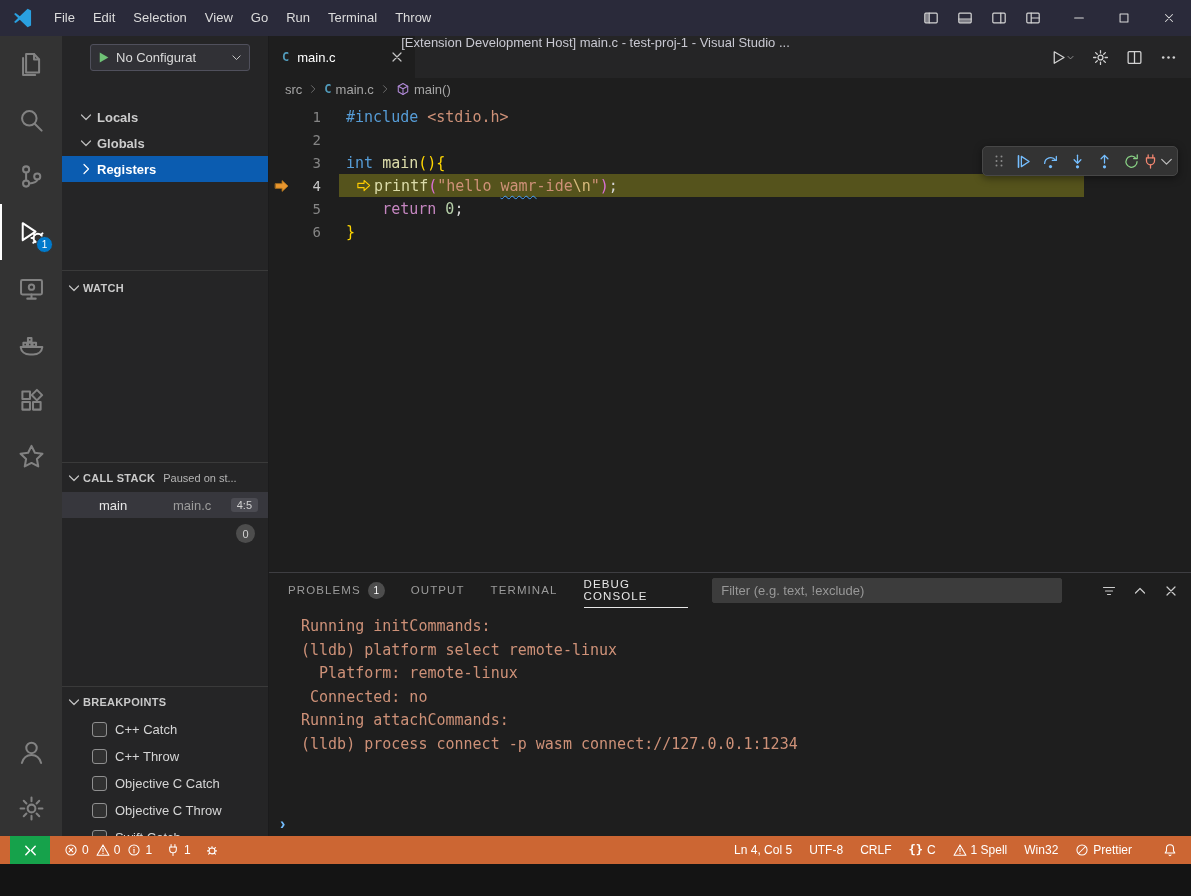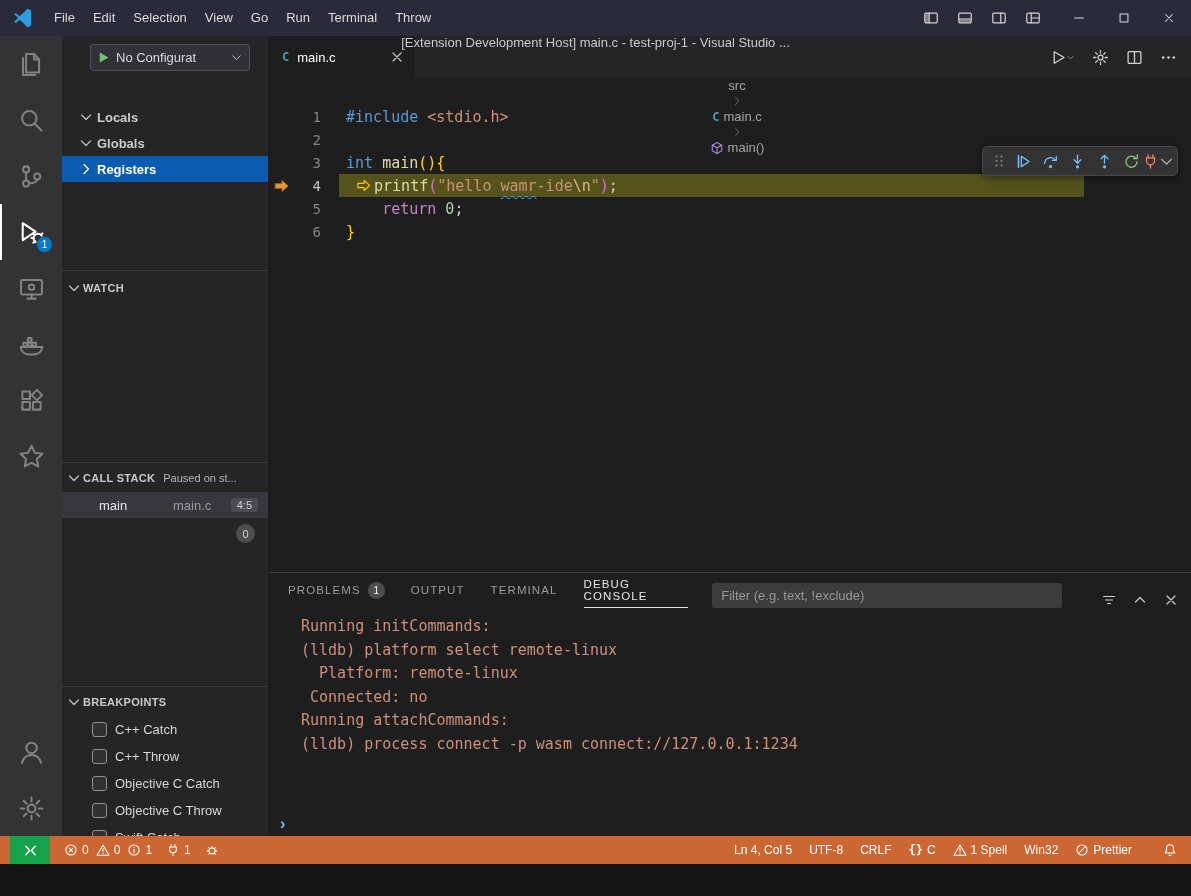--- a/index.html
+++ b/index.html
@@ -60,21 +60,21 @@
   .editorcol{position:absolute;left:268px;top:36px;right:0;bottom:28px;display:flex;flex-direction:column;background:#1e1e1e;border-left:1px solid #1b1b1c;}
   .tabbar{height:42px;background:#252526;display:flex;align-items:stretch;}
   .tab{width:146px;background:#1e1e1e;display:flex;align-items:center;padding:0 10px 0 13px;gap:8px;font-size:13px;color:#ffffff;}
   .c-glyph{color:#519aba;font-weight:bold;font-size:12px;font-family:"DejaVu Sans Mono",monospace;}
   .tab-close{margin-left:auto;width:16px;height:16px;color:#c5c5c5;}
   .tab-actions{margin-left:auto;display:flex;align-items:center;gap:17px;padding-right:14px;color:#d2d2d2;}
   .ta-btn{display:flex;align-items:center;}
   .ta-btn .icon{width:17px;height:17px;}
   .icon.mini{width:9px;height:9px;margin-left:-1px;}
   .icon.dim{color:#bbbbbb;}
-  .breadcrumbs{height:22px;display:flex;align-items:center;padding-left:14px;font-size:13px;color:#a5a5a5;gap:2px;background:#1e1e1e;flex-direction:column;}
+  .breadcrumbs{height:22px;display:flex;align-items:center;padding-left:14px;font-size:13px;color:#a5a5a5;gap:2px;background:#1e1e1e;}
   .bc-item{display:flex;align-items:center;gap:4px;padding:0 2px;}
   .bc-sep{width:12px;height:12px;color:#707070;margin:0 1px;}
   .bc-cube{width:14px;height:14px;color:#b18ad8;}
   .editor{position:relative;flex:1;font-family:"DejaVu Sans Mono",monospace;font-size:15px;overflow:hidden;}
   #codeLines{padding-top:5px;}
   .code-row{position:relative;height:23px;display:flex;align-items:center;}
   .glyph{width:26px;display:flex;justify-content:center;position:relative;z-index:1;}
   .glyph .icon{width:16px;height:16px;}
   .lnum{width:26px;text-align:right;color:#858585;font-size:14px;position:relative;z-index:1;}
   .code-row.current .lnum{color:#c6c6c6;}
@@ -89,21 +89,21 @@
   .debug-toolbar{position:absolute;top:46px;right:13px;height:30px;background:#333333;border:1px solid #474747;border-radius:5px;box-shadow:0 2px 8px rgba(0,0,0,.45);display:flex;align-items:center;padding:0 5px;z-index:20;}
   .dt-grip{width:16px;height:16px;color:#8a8a8a;margin:0 3px;}
   .dt-btn{width:27px;height:27px;display:flex;align-items:center;justify-content:center;}
   .dt-btn .icon{width:17px;height:17px;}
   .dt-continue,.dt-step-over,.dt-step-into,.dt-step-out{color:#75beff;}
   .dt-restart{color:#89d185;}
   .dt-disconnect{color:#f48771;}
 
   
   .panel{height:264px;border-top:1px solid #3e3e42;display:flex;flex-direction:column;background:#1e1e1e;}
-  .panel-header{height:35px;display:flex;align-items:flex-end;padding:0 12px 0 19px;gap:24px;flex:none;}
+  .panel-header{height:35px;display:flex;align-items:center;padding:0 12px 0 19px;gap:24px;flex:none;}
   .ptab{display:flex;align-items:center;gap:7px;font-size:11.5px;letter-spacing:1.1px;color:#9b9b9b;height:35px;border-bottom:1px solid transparent;}
   .ptab.active{color:#e7e7e7;border-bottom-color:#e7e7e7;}
   .pbadge{min-width:17px;height:17px;border-radius:9px;background:#4d4d4d;color:#ffffff;font-size:10px;letter-spacing:0;display:flex;align-items:center;justify-content:center;padding:0 4px;}
   .panel-filter{margin-left:auto;width:358px;height:25px;background:#3c3c3c;border:1px solid #3c3c3c;border-radius:2px;color:#cccccc;font-size:13px;padding:0 8px;font-family:"Liberation Sans","DejaVu Sans",sans-serif;outline:none;}
   .panel-filter::placeholder{color:#989898;}
   .panel-icons{display:flex;align-items:center;gap:15px;color:#cccccc;margin-left:15px;}
   .panel-icons .icon{width:16px;height:16px;}
   .console{flex:1;padding:7px 0 0 32px;font-family:"DejaVu Sans Mono",monospace;font-size:15px;line-height:23.5px;color:#ce9178;white-space:pre;overflow:hidden;}
   .console-prompt{height:24px;display:flex;align-items:center;padding-left:11px;color:#75beff;font-size:16px;font-weight:bold;flex:none;}
 

